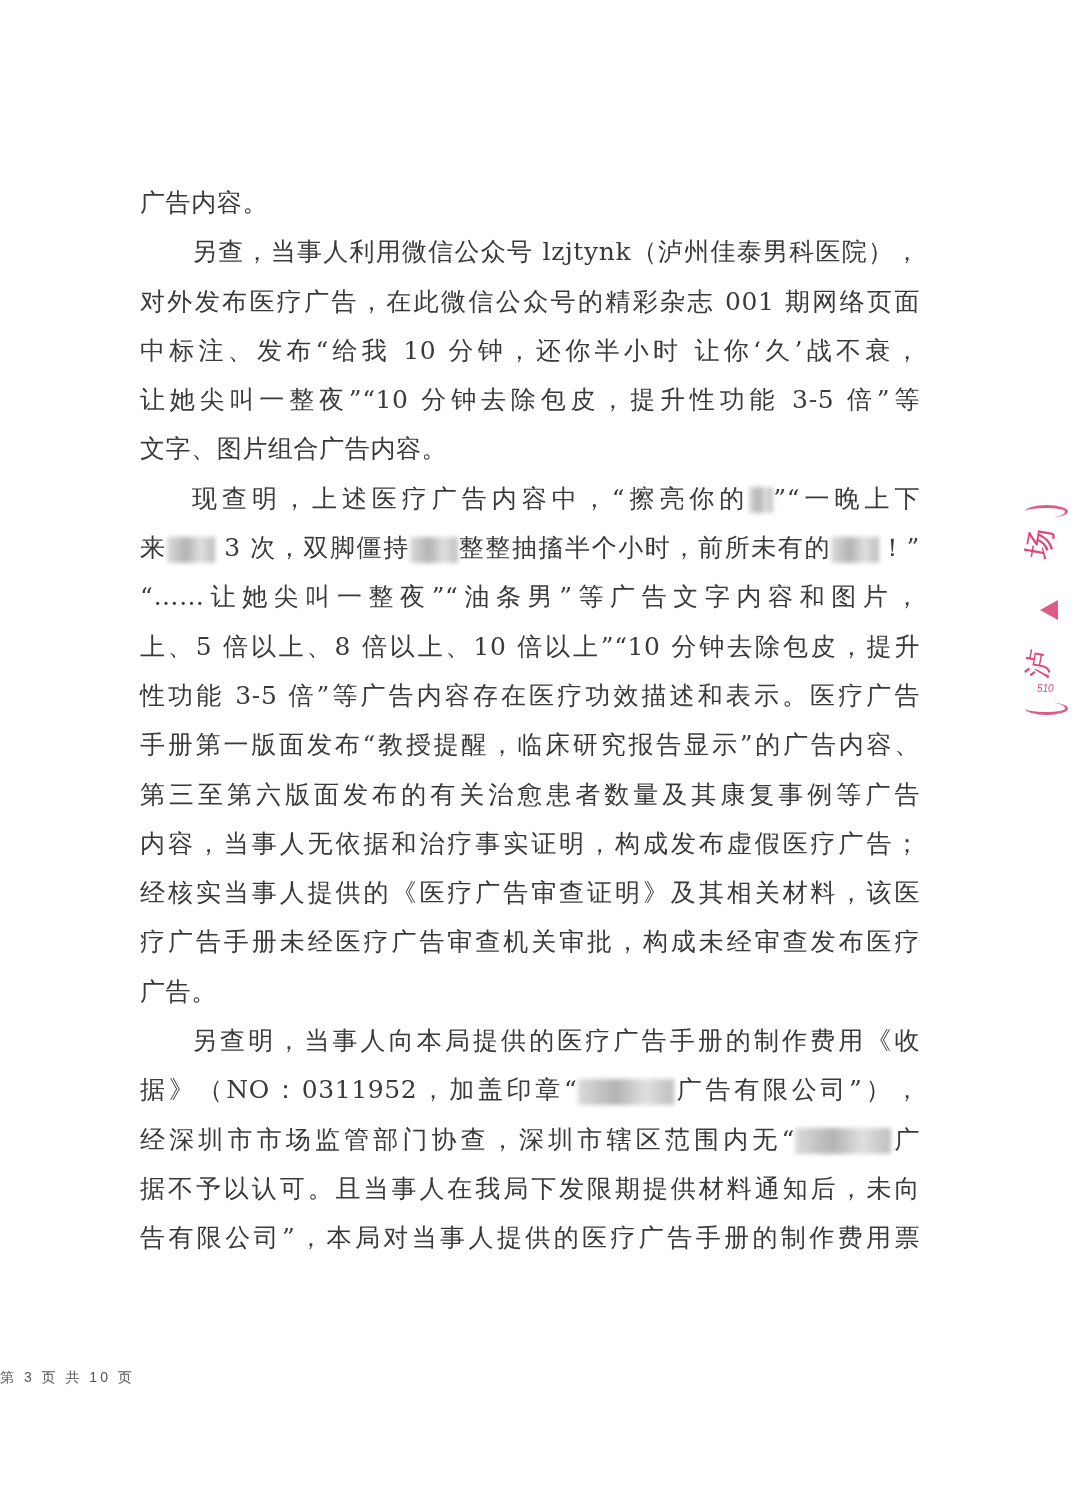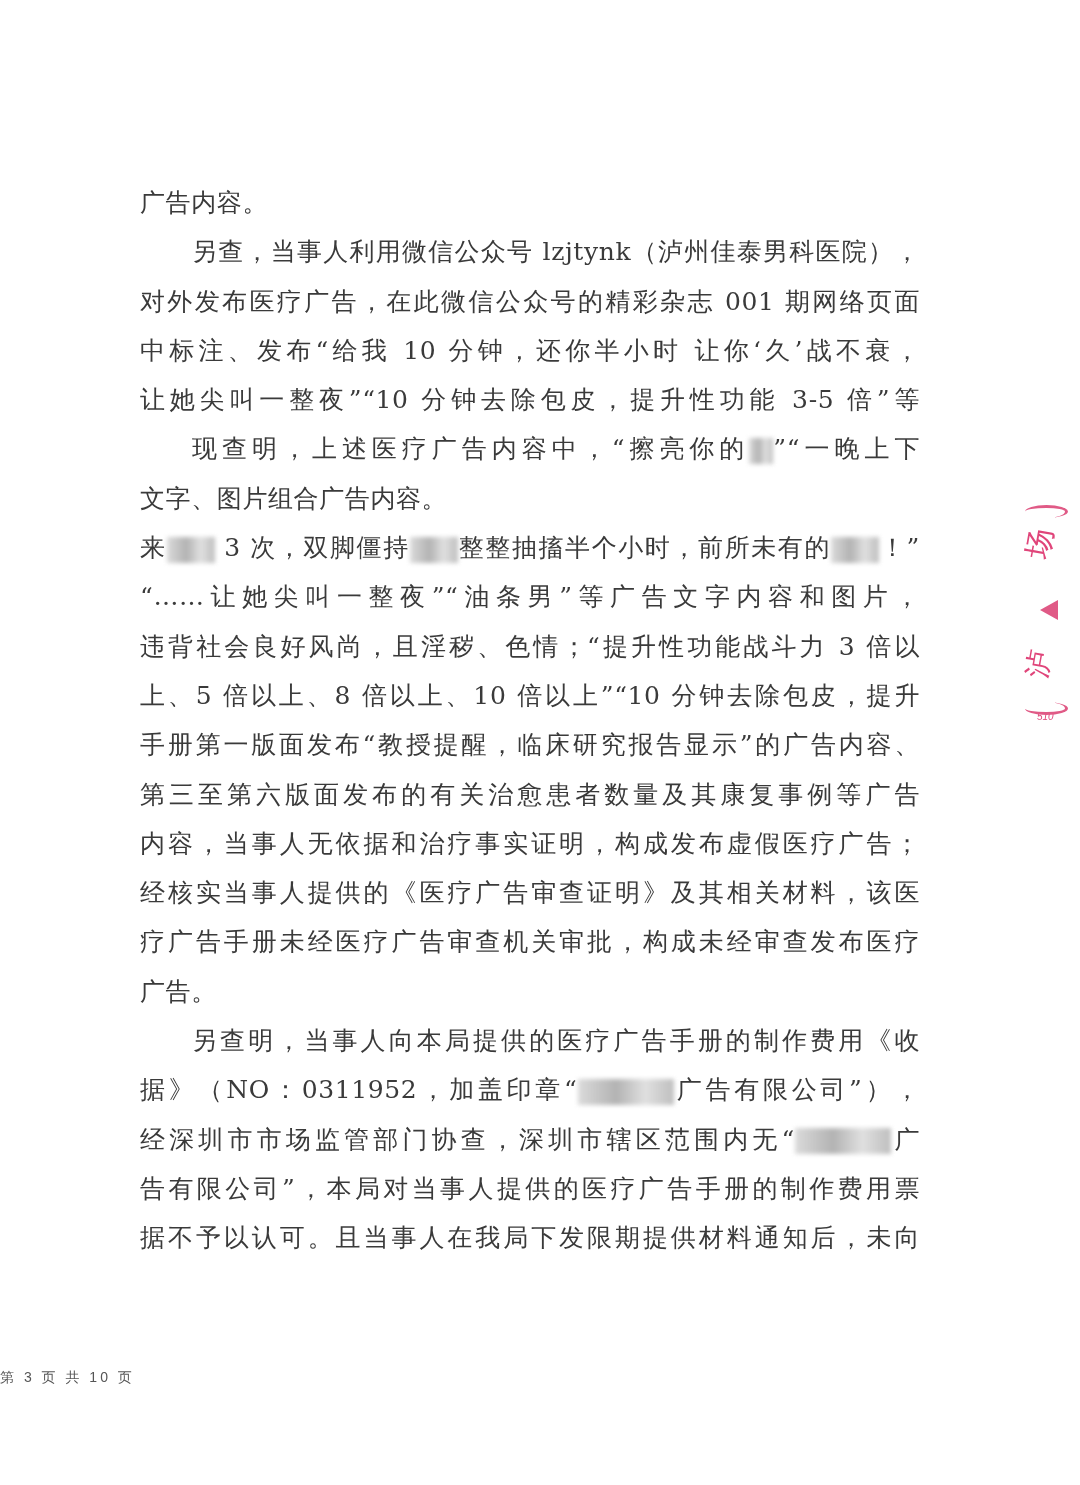--- a/index.html
+++ b/index.html
@@ -62,49 +62,49 @@
   .seal .arc-top { top: 0; border-bottom: none; border-left: none; }
   .seal .arc-bot { bottom: 0; border-top: none; border-left: none; }
   .seal .ch1 { position: absolute; left: 20px; top: 18px; font-size: 30px; transform: rotate(-80deg); }
   .seal .tri {
     position: absolute; left: 35px; top: 95px;
     width: 0; height: 0;
     border-top: 10px solid transparent; border-bottom: 10px solid transparent;
     border-right: 18px solid #e05a86;
   }
   .seal .ch2 { position: absolute; left: 20px; top: 140px; font-size: 28px; transform: rotate(-80deg); }
-  .seal .num { position: absolute; left: 32px; top: 178px; font-size: 10px; font-family: "Liberation Sans", sans-serif; font-style: italic; margin-top: 28px; }
+  .seal .num { position: absolute; left: 32px; top: 178px; font-size: 10px; font-family: "Liberation Sans", sans-serif; font-style: italic; }
 </style>
 </head>
 <body>
 
 <div class="page">
   <div class="body-text" id="body">
       <div class="line last">广告内容。</div>
       <div class="line indent">另查，当事人利用微信公众号 lzjtynk（泸州佳泰男科医院），</div>
       <div class="line">对外发布医疗广告，在此微信公众号的精彩杂志 001 期网络页面</div>
       <div class="line">中标注、发布“给我 10 分钟，还你半小时 让你‘久’战不衰，</div>
       <div class="line">让她尖叫一整夜”“10 分钟去除包皮，提升性功能 3-5 倍”等</div>
+      <div class="line last">文字、图片组合广告内容。</div>
       <div class="line indent">现查明，上述医疗广告内容中，“擦亮你的<span class="redact" style="width: 24px;"></span>”“一晚上下</div>
-      <div class="line last">文字、图片组合广告内容。</div>
       <div class="line">来<span class="redact" style="width: 48px;"></span> 3 次，双脚僵持<span class="redact" style="width: 48px;"></span>整整抽搐半个小时，前所未有的<span class="redact" style="width: 48px;"></span>！”</div>
       <div class="line">“……让她尖叫一整夜”“油条男”等广告文字内容和图片，</div>
-      <div class="line">违背社会良好风尚，且淫秽、色情；“提升性功能战斗力 3 倍以</div>
       <div class="line">上、5 倍以上、8 倍以上、10 倍以上”“10 分钟去除包皮，提升</div>
+      <div class="line">性功能 3-5 倍”等广告内容存在医疗功效描述和表示。医疗广告</div>
       <div class="line">手册第一版面发布“教授提醒，临床研究报告显示”的广告内容、</div>
       <div class="line">第三至第六版面发布的有关治愈患者数量及其康复事例等广告</div>
       <div class="line">内容，当事人无依据和治疗事实证明，构成发布虚假医疗广告；</div>
       <div class="line">经核实当事人提供的《医疗广告审查证明》及其相关材料，该医</div>
       <div class="line">疗广告手册未经医疗广告审查机关审批，构成未经审查发布医疗</div>
       <div class="line last">广告。</div>
       <div class="line indent">另查明，当事人向本局提供的医疗广告手册的制作费用《收</div>
       <div class="line">据》（NO：0311952，加盖印章“<span class="redact" style="width: 96px;"></span>广告有限公司”），</div>
       <div class="line">经深圳市市场监管部门协查，深圳市辖区范围内无“<span class="redact" style="width: 96px;"></span>广</div>
+      <div class="line">据不予以认可。且当事人在我局下发限期提供材料通知后，未向</div>
       <div class="line">告有限公司”，本局对当事人提供的医疗广告手册的制作费用票</div>
-      <div class="line">据不予以认可。且当事人在我局下发限期提供材料通知后，未向</div>
     </div>
 
   <div class="seal">
     <div class="arc-top"></div>
     <div class="ch1">场</div>
     <div class="tri"></div>
     <div class="ch2">泸</div>
     <div class="num">510</div>
     <div class="arc-bot"></div>
   </div>

